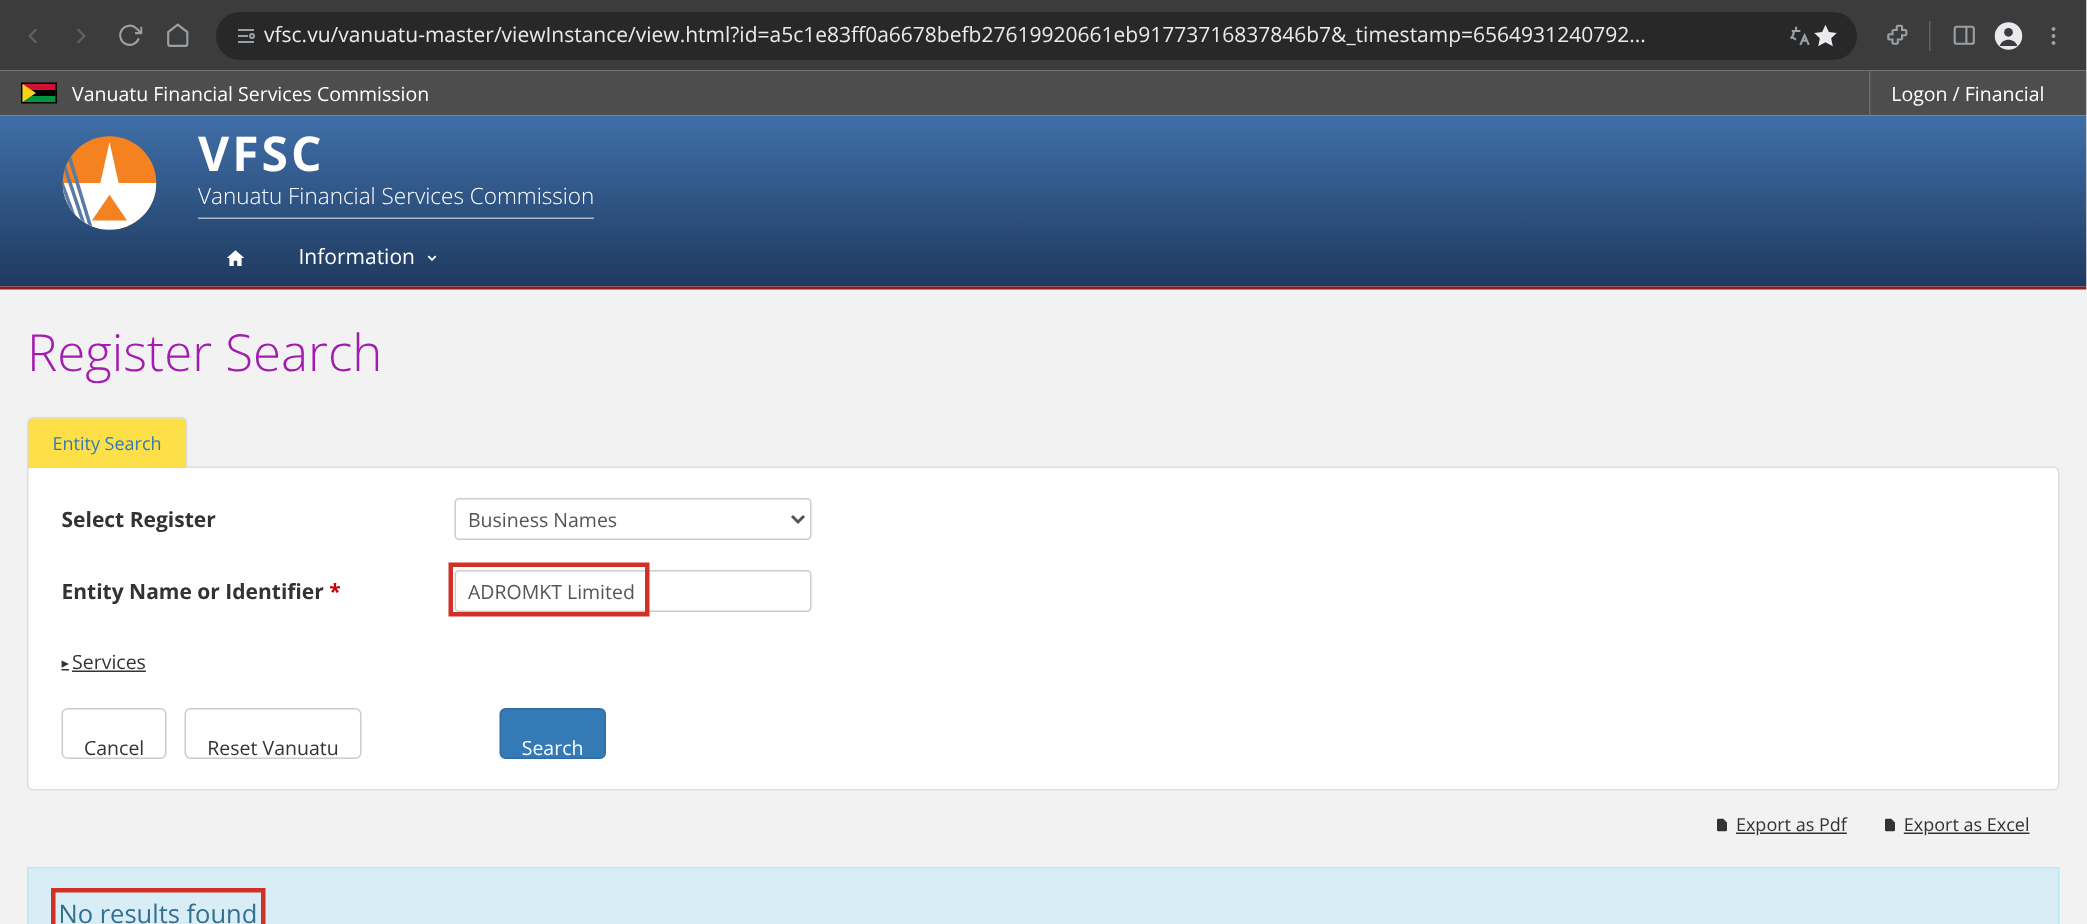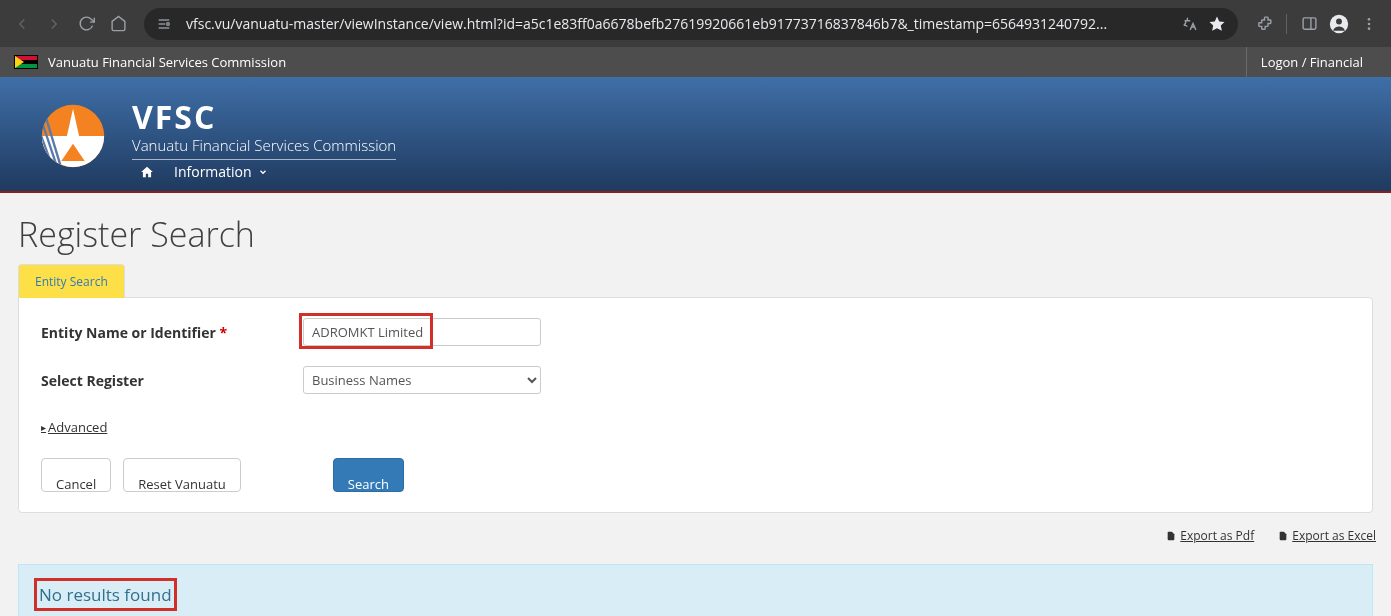--- a/index.html
+++ b/index.html
@@ -1,57 +1,57 @@
 <!DOCTYPE html>
 <html><head>
 <meta charset="utf-8">
 <style>
 *{box-sizing:border-box;margin:0;padding:0;font-family:"Open Sans",Arial,sans-serif}
 body{background:#f2f2f2;width:1391px;height:616px;overflow:hidden}
 .browser-bar{background:#3c3c3c;height:47px;display:flex;align-items:center;padding:0 8px;gap:4px}
 .bicon{width:28px;height:28px;display:flex;align-items:center;justify-content:center;color:#9aa0a6;border-radius:50%}
 .bicon.dis{color:#5f6368}
-.urlbar{flex:1;background:#282828;height:32px;border-radius:16px;display:flex;align-items:center;padding:0 12px;gap:10px;color:#e8eaed;font-size:14px;margin:0 8px}
+.urlbar{flex:1;background:#282828;height:32px;border-radius:16px;display:flex;align-items:center;padding:0 12px;color:#e8eaed;font-size:14px;margin:0 8px}
 .urlbar .site{color:#9aa0a6;margin-right:4px}
 .urltxt{white-space:nowrap;overflow:hidden;text-overflow:ellipsis;flex:1;color:#e8eaed}
 .browser-right{display:flex;align-items:center;gap:2px}
 .vdiv{width:1px;height:20px;background:#5f6368;margin:0 6px}
 .topbar{background:#4d4d4d;height:30px;display:flex;align-items:center;padding:0 14px;color:#fff;font-size:13px;justify-content:space-between}
 .topbar-left{display:flex;align-items:center;gap:10px}
 .flag{width:24px;height:14px;border:1px solid #000;background:linear-gradient(to bottom,#D21034 0 33%,#000 33% 66%,#009543 66% 100%);position:relative}
 .flag:before{content:"";position:absolute;left:0;top:0;border-top:6px solid transparent;border-bottom:6px solid transparent;border-left:9px solid #FCD116}
 .logon{border-left:1px solid #6a6a6a;height:30px;display:flex;align-items:center;padding:0 14px;color:#fff;font-size:13px}
 .banner{background:linear-gradient(to bottom,#3f6fa8 0%,#1f3a5f 100%);height:116px;position:relative;border-bottom:2px solid #8e1e1e}
-.logo-wrap{display:flex;align-items:flex-start;padding:20px 0 0 34px;gap:20px}
+.logo-wrap{display:flex;align-items:flex-start;padding:6px 0 0 34px;gap:20px}
 .logo-svg{width:78px;height:78px}
 .brand-txt{color:#fff;margin-top:4px}
 .brand-txt h1{font-size:32px;font-weight:700;letter-spacing:2px;line-height:1}
 .brand-txt .sub{font-size:15px;font-weight:300;border-bottom:1px solid rgba(255,255,255,.6);padding-bottom:4px;margin-top:2px}
-.navmenu{position:absolute;bottom:6px;left:132px;display:flex;align-items:center;gap:0;color:#fff;font-size:14px}
+.navmenu{position:absolute;bottom:6px;left:142px;display:flex;align-items:center;gap:15px;color:#fff;font-size:14px}
 .navmenu .mitem{padding:4px 12px;display:flex;align-items:center;gap:6px}
 .navmenu .home-ic{padding:4px 8px}
 .content{padding:18px 18px 0 18px}
-h2.page-title{font-size:34px;font-weight:300;color:#404040;margin-bottom:6px}
+h2.page-title{font-size:34px;font-weight:300;color:#a21caf;margin-bottom:20px}
 .tabrow{border-bottom:none}
 .tab{display:inline-block;background:#fde047;border:1px solid #ddd;border-bottom:none;border-radius:4px 4px 0 0;padding:8px 16px;font-size:12px;color:#337ab7;position:relative;top:1px}
 .panel{background:#fff;border:1px solid #ddd;border-radius:0 4px 4px 4px;padding:20px 22px}
 .form-row{display:flex;align-items:center;margin-bottom:20px}
 .form-row label{width:262px;font-weight:700;font-size:14px;color:#333}
 .req{color:#c00}
 .txtinp{width:238px;height:28px;border:1px solid #ccc;border-radius:3px;padding:2px 6px;font-size:13px;color:#555}
 .hl-red{outline:3px solid #d03028;outline-offset:-1px}
 .sel{width:238px;height:28px;border:1px solid #ccc;border-radius:3px;font-size:13px;background:#fff;padding:2px 4px;color:#555}
 .adv{font-size:13px;color:#333;text-decoration:underline;display:inline-flex;align-items:center;gap:2px;margin-bottom:22px}
 .adv:before{content:"▸";font-size:10px;text-decoration:none}
 .btnrow{display:flex;gap:92px;align-items:center}
 .btnrow .left-btns{display:flex;gap:12px}
 .btn{height:30px;padding:16px 14px;border-radius:4px;font-size:13px;cursor:pointer}
 .btn-default{background:#fff;border:1px solid #ccc;color:#333}
 .btn-primary{background:#337ab7;border:1px solid #2e6da4;color:#fff}
-.export-row{display:flex;justify-content:flex-end;gap:24px;font-size:12px;padding:14px 15px 8px 0}
+.export-row{display:flex;justify-content:flex-end;gap:24px;font-size:12px;padding:14px 38px 8px 0}
 .export-row a{color:#333;text-decoration:underline;display:inline-flex;align-items:center;gap:4px}
 .export-row .fic{width:10px;height:12px;display:inline-block}
 .results-box{margin:12px 18px 0 18px;background:#d9edf7;border:1px solid #bce8f1;padding:18px 20px}
 .noresults{font-size:17px;color:#31708f;display:inline-block}
 .hl-red2{outline:3px solid #d03028;outline-offset:2px}
 svg{display:block}
 </style>
 </head>
 <body>
 
@@ -174,33 +174,33 @@
   </div>
 </div>
 
 <div class="content">
   <h2 class="page-title">Register Search</h2>
   <div class="tabrow">
     <div class="tab">Entity Search</div>
   </div>
   <div class="panel">
     <div class="form-row">
+      <label>Select Register</label>
+      <select class="sel">
+        <option>Business Names</option>
+      </select>
+    </div>
+    <div class="form-row">
       <label><span>Entity Name or Identifier</span> <span class="req">*</span></label>
       <div style="position:relative;width:238px">
         <input class="txtinp" style="padding-left: 8px;" value="ADROMKT Limited">
         <div class="hl-red" style="position:absolute;left:-2px;top:-3px;width:130px;height:32px;pointer-events:none"></div>
       </div>
     </div>
-    <div class="form-row">
-      <label>Select Register</label>
-      <select class="sel">
-        <option>Business Names</option>
-      </select>
-    </div>
-    <a class="adv">Advanced</a>
+    <a class="adv">Services</a>
     <div class="btnrow">
       <div class="left-btns">
         <button class="btn btn-default">Cancel</button>
         <button class="btn btn-default">Reset Vanuatu</button>
       </div>
       <button class="btn btn-primary">Search</button>
     </div>
   </div>
 </div>
 

